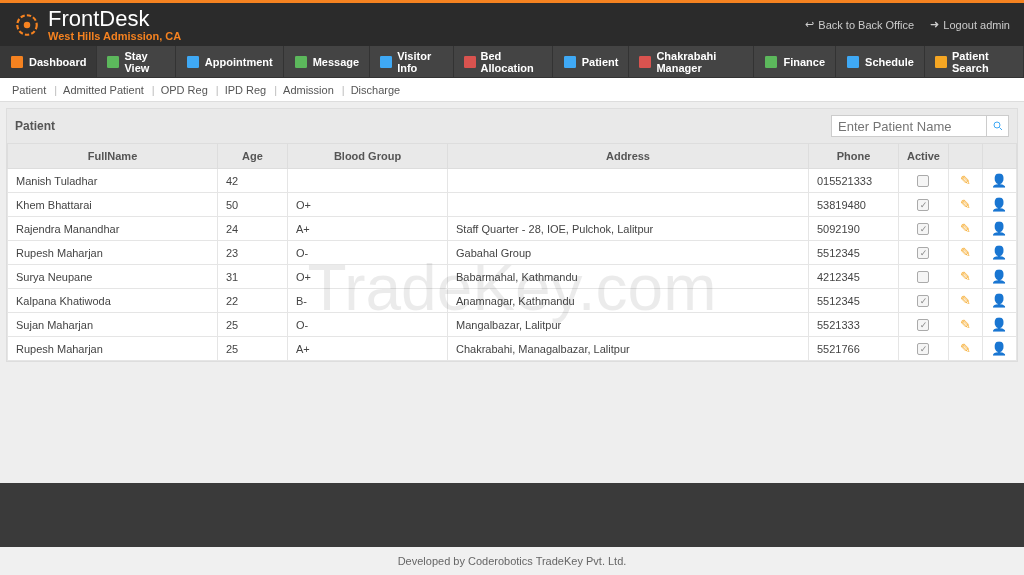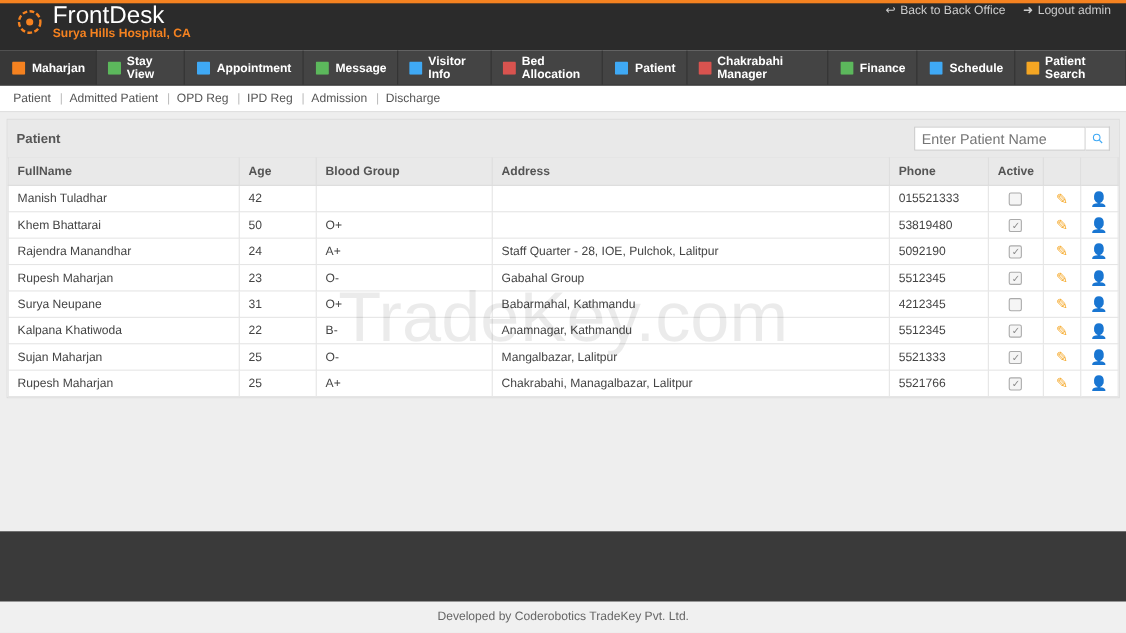--- a/index.html
+++ b/index.html
@@ -1,38 +1,38 @@
 <!DOCTYPE html>
 <html><head>
 <meta charset="utf-8">
 <style>
 *{margin:0;padding:0;box-sizing:border-box;font-family:Arial,Helvetica,sans-serif}
 body{background:#eee;width:1024px;height:575px;overflow:hidden;position:relative}
-.topbar{height:46px;background:#2b2b2b;border-top:3px solid #f58220;display:flex;align-items:flex-start;padding:0 14px}
+.topbar{height:46px;background:#2b2b2b;border-top:3px solid #f58220;display:flex;align-items:center;padding:0 14px}
 .logo-wrap{display:flex;align-items:center}
 .logo-icon{width:26px;height:26px;margin-right:8px;display:flex;align-items:center;justify-content:center}
 .brand{color:#fff;font-size:22px;font-weight:400;line-height:1}
 .loc{color:#f58220;font-size:11px;font-weight:bold;line-height:1;margin-top:1px}
 .top-right{margin-left:auto;display:flex;gap:16px}
 .top-link{color:#ccc;font-size:11px;display:flex;align-items:center;gap:4px;cursor:pointer}
 .mainnav{height:32px;background:#444;display:flex;align-items:stretch;border-bottom:1px solid #333}
 .nav-item{display:flex;align-items:center;gap:5px;padding:0 10px;color:#fff;font-size:11px;font-weight:bold;cursor:pointer;border-right:1px solid #333}
 .nav-item.active{background:#383838}
 .ni{width:14px;height:14px;display:inline-flex;align-items:center;justify-content:center}
 .subnav{height:24px;background:#fff;border-bottom:1px solid #ddd;display:flex;align-items:center;padding:0 12px;font-size:11px;color:#555}
 .subnav span{margin-right:6px;cursor:pointer}
 .sep{color:#bbb;margin:0 2px}
 .panel{margin:6px 6px 0;background:#eee;border:1px solid #ddd}
 .panel-head{display:flex;align-items:center;padding:6px 8px;background:#e9e9e9}
 .panel-title{font-size:12px;font-weight:bold;color:#555}
 .search-box{margin-left:auto;display:flex}
 .search-box input{width:156px;height:22px;font-size:13px;padding:0 6px;border:1px solid #ccc;background:#fff}
 .search-btn{width:22px;height:22px;border:1px solid #ccc;border-left:none;background:#fff;display:flex;align-items:center;justify-content:center;cursor:pointer}
 table{width:100%;border-collapse:collapse;background:#fff;font-size:11px;color:#444}
-thead th{background:#e9e9e9;border:1px solid #ddd;padding:6px 8px;font-weight:bold;color:#555;text-align:left}
+thead th{background:#e9e9e9;border:1px solid #ddd;padding:6px 8px;font-weight:bold;color:#555;text-align:center}
 tbody td{border:1px solid #e5e5e5;padding:4px 8px;height:20px}
 .col-name{width:210px}
 .col-age{width:70px}
 .col-blood{width:160px}
 .col-addr{width:auto}
 .col-phone{width:90px}
 .col-active{width:40px;text-align:center}
 .col-act{width:34px;text-align:center}
 .chk{width:12px;height:12px;border:1px solid #aaa;border-radius:2px;display:inline-block;background:#f5f5f5;vertical-align:middle}
 .chk.on::after{content:"✓";font-size:9px;color:#888;display:block;line-height:10px;text-align:center}
@@ -48,21 +48,21 @@
 <div class="topbar">
   <div class="logo-wrap">
     <span class="logo-icon">
       <svg viewBox="0 0 24 24" width="26" height="26">
           <circle cx="12" cy="12" r="9" fill="none" stroke="#f58220" stroke-width="2" stroke-dasharray="4 2"></circle>
           <circle cx="12" cy="12" r="3" fill="#f58220"></circle>
         </svg>
     </span>
     <div>
       <div class="brand">FrontDesk</div>
-      <div class="loc">Surya Hills Hospital, CA</div>
+      <div class="loc">West Hills Admission, CA</div>
     </div>
   </div>
   <div class="top-right">
     <div class="top-link">
       <span>↩</span>
       <span>Back to Back Office</span>
     </div>
     <div class="top-link">
       <span>➜</span>
       <span>Logout admin</span>
@@ -70,21 +70,21 @@
   </div>
 </div>
 
 <div class="mainnav" id="mainnav">
     <div class="nav-item active">
       <span class="ni">
         <svg width="12" height="12" viewBox="0 0 10 10">
           <rect width="10" height="10" rx="1" fill="#f58220"></rect>
         </svg>
       </span>
-      <span>Maharjan</span>
+      <span>Dashboard</span>
     </div>
     <div class="nav-item">
       <span class="ni">
         <svg width="12" height="12" viewBox="0 0 10 10">
           <rect width="10" height="10" rx="1" fill="#5cb85c"></rect>
         </svg>
       </span>
       <span>Stay View</span>
     </div>
     <div class="nav-item">

